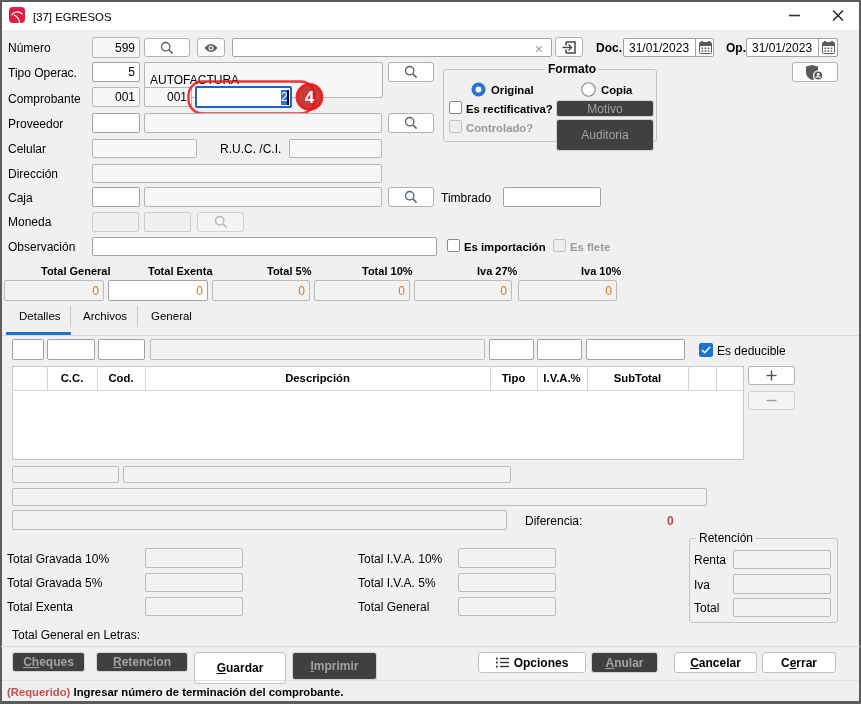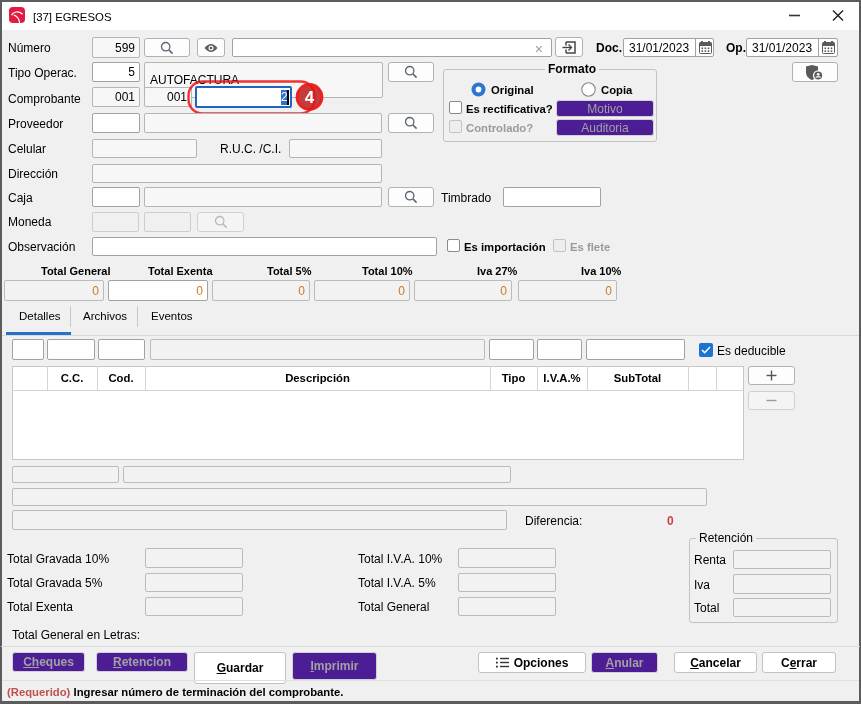--- a/index.html
+++ b/index.html
@@ -16,21 +16,21 @@
 .btn{position:absolute;background:#fdfdfd;border:1px solid #b1b1b1;border-radius:3px;display:flex;align-items:center;justify-content:center}
 .btn.dis2{background:#f4f4f4;border-color:#d0d0d0}
 .num{display:flex;align-items:center;justify-content:flex-end;padding-right:4px;color:#d07820}
 .txt{display:flex;align-items:center;padding-left:5px}
 .grp{position:absolute;border:1px solid #c3c3c3;border-radius:3px}
 .grp>span{position:absolute;top:-8px;background:#f0f0f0;padding:0 3px;white-space:nowrap}
 svg{display:block}
 .cell{position:absolute;display:flex;align-items:center;justify-content:center;font-weight:bold;font-size:11.3px}
 .pbtn{position:absolute;border-radius:3px;display:flex;align-items:center;justify-content:center;font-weight:bold}
 .en{background:#fff;border:1px solid #c2c2c2;color:#000}
-.di{background:#4c1d95;border:1px solid #d2d2d2;color:#a2a2a2}
+.di{background:#404040;border:1px solid #d2d2d2;color:#a2a2a2}
 u{text-decoration:underline}
 </style>
 </head>
 <body>
 <div id="win"></div>
 <div id="titlebar"></div>
 
 <svg style="position:absolute;left:9px;top:7px" width="16" height="16" viewBox="0 0 16 16">
  <rect x="0" y="0" width="16" height="16" rx="4" fill="#e21b40"></rect>
  <path d="M2.6 8.3 C4.2 4.6 9.5 3.6 13.6 7.2" fill="none" stroke="#fff" stroke-width="1.2"></path>
@@ -152,21 +152,21 @@
 <div class="lbl b" style="left:491px;top:84px;font-size:11.3px">Original</div>
 <svg style="position:absolute;left:581px;top:82px" width="15" height="15" viewBox="0 0 15 15">
     <circle cx="7.5" cy="7.5" r="6.7" fill="#fff" stroke="#8a8a8a" stroke-width="1.1"></circle>
   </svg>
 <div class="lbl b" style="left:601px;top:84px;font-size:11.3px">Copia</div>
 <div style="position:absolute;left:449px;top:101px;width:13px;height:13px;background:#fff;border:1px solid #8a8a8a;border-radius:2px"></div>
 <div class="lbl b" style="left:466px;top:103px;font-size:11.3px">Es rectificativa?</div>
 <div class="pbtn di" style="left:556px;top:100px;width:98px;height:17px;font-weight:normal;font-size:12px">Motivo</div>
 <div style="position:absolute;left:449px;top:120px;width:13px;height:13px;background:#ededed;border:1px solid #c3c3c3;border-radius:2px"></div>
 <div class="lbl b" style="left:466px;top:122px;color:#9a9a9a;font-size:11.3px">Controlado?</div>
-<div class="pbtn di" style="left:556px;top:119px;width:98px;height:17px;font-weight:normal;font-size:12px">Auditoria</div>
+<div class="pbtn di" style="left:556px;top:119px;width:98px;height:32px;font-weight:normal;font-size:12px">Auditoria</div>
 
 <div class="lbl" style="left:8px;top:117px">Proveedor</div>
 <div class="inp" style="left:92px;top:113px;width:48px;height:20px"></div>
 <div class="inp rl" style="left:144px;top:113px;width:238px;height:20px"></div>
 <div class="btn" style="left:388px;top:113px;width:46px;height:20px">
     <svg width="14" height="14" viewBox="0 0 14 14">
       <circle cx="5.7" cy="5.7" r="4.2" fill="none" stroke="#5a6672" stroke-width="1.3"></circle>
       <line x1="8.9" y1="8.9" x2="12.6" y2="12.6" stroke="#5a6672" stroke-width="1.5"></line>
     </svg>
   </div>
@@ -216,21 +216,21 @@
 <div class="lbl b" style="left:581px;top:265px;font-size:11px">Iva 10%</div>
 <div class="inp ro num" style="left:4px;top:280px;width:100px;height:21px">0</div>
 <div class="inp num" style="left:108px;top:280px;width:100px;height:21px">0</div>
 <div class="inp ro num" style="left:212px;top:280px;width:98px;height:21px">0</div>
 <div class="inp ro num" style="left:314px;top:280px;width:96px;height:21px">0</div>
 <div class="inp ro num" style="left:414px;top:280px;width:98px;height:21px">0</div>
 <div class="inp ro num" style="left:518px;top:280px;width:99px;height:21px">0</div>
 
 <div class="lbl" style="left:19px;top:310px;font-size:11.5px">Detalles</div>
 <div class="lbl" style="left:83px;top:310px;font-size:11.5px">Archivos</div>
-<div class="lbl" style="left:151px;top:310px;font-size:11.5px">Eventos</div>
+<div class="lbl" style="left:151px;top:310px;font-size:11.5px">General</div>
 <div style="position:absolute;left:2px;top:335px;width:857px;height:1px;background:#d9d9d9"></div>
 <div style="position:absolute;left:6px;top:332px;width:65px;height:3px;background:#2472c8"></div>
 <div style="position:absolute;left:70px;top:306px;width:1px;height:21px;background:#c9c9c9"></div>
 <div style="position:absolute;left:137px;top:306px;width:1px;height:21px;background:#c9c9c9"></div>
 
 <div class="inp" style="left:12px;top:339px;width:32px;height:21px"></div>
 <div class="inp" style="left:47px;top:339px;width:48px;height:21px"></div>
 <div class="inp" style="left:98px;top:339px;width:47px;height:21px"></div>
 <div class="inp ro" style="left:150px;top:339px;width:335px;height:21px"></div>
 <div class="inp" style="left:489px;top:339px;width:45px;height:21px"></div>

